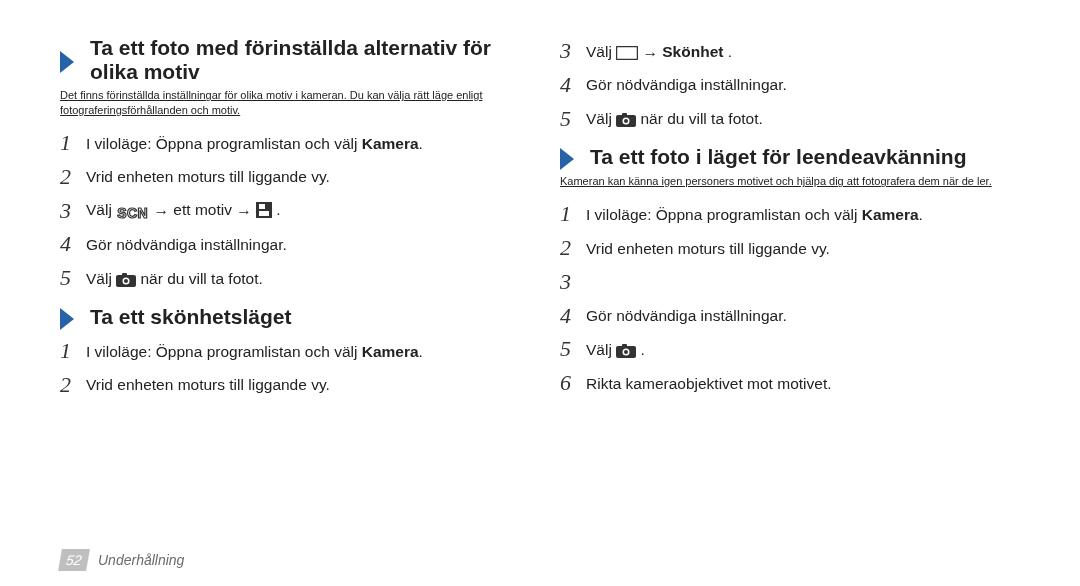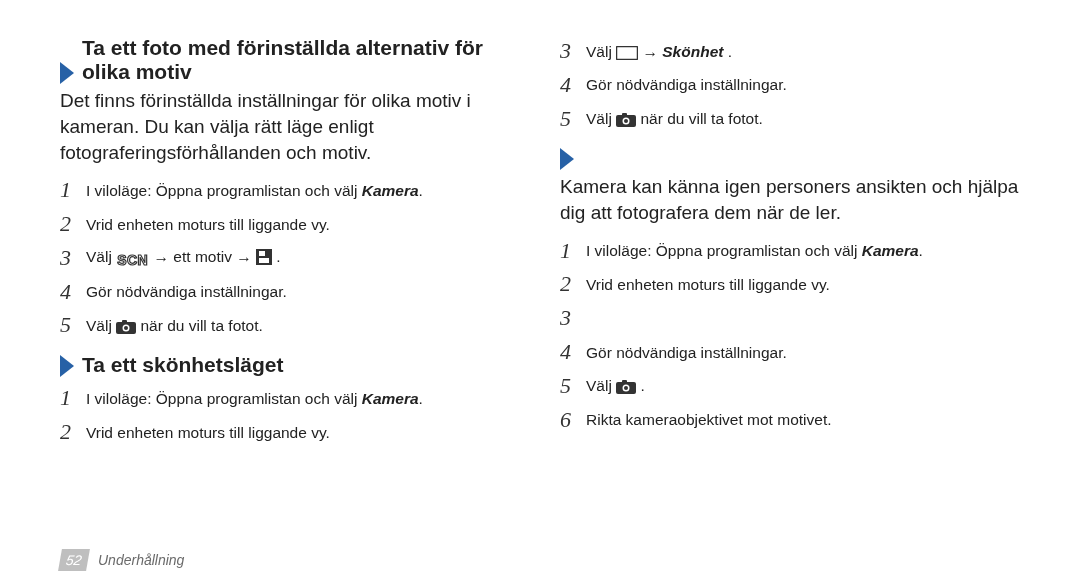--- a/index.html
+++ b/index.html
@@ -18,40 +18,42 @@
     display: flex;
     gap: 40px;
     height: 540px;
   }
   .col {
     flex: 1;
     min-width: 0;
   }
   .section-heading {
     display: flex;
-    align-items: flex-end;
+    align-items: center;
     margin: 6px 0 2px 0;
+    gap: 8px;
   }
   .chevron {
     width: 14px;
     height: 22px;
     flex: none;
     margin-right: 8px;
     margin-top: 4px;
   }
   .chevron svg { display: block; }
   .section-title {
     font-weight: 700;
     font-size: 21px;
     line-height: 1.15;
   }
   .para {
-    font-size: 19px;
+    font-size: 11px;
     line-height: 1.35;
     margin: 4px 0 10px 0;
+    text-decoration: underline;
   }
   ol.steps {
     list-style: none;
     padding: 0;
     margin: 6px 0 10px 0;
   }
   ol.steps li {
     display: flex;
     align-items: center;
     margin: 3px 0;
@@ -62,21 +64,21 @@
     font-family: Georgia, "Times New Roman", serif;
     font-style: italic;
     font-size: 22px;
     width: 26px;
     flex: none;
     color: #333;
   }
   .step-text {
     flex: 1;
   }
-  .step-text b { font-weight: 700; font-style: italic; }
+  .step-text b { font-weight: 700; }
   .inline-icon {
     display: inline-flex;
     align-items: flex-start;
     justify-content: center;
     vertical-align: -3px;
   }
   .scn {
     font-family: Arial, sans-serif;
     font-weight: 900;
     font-size: 14px;
@@ -240,22 +242,23 @@
         </span>
       </li>
     </ol>
 
     <div class="section-heading">
       <span class="chevron">
         <svg viewBox="0 0 14 22" width="14" height="22">
             <path d="M0,0 L14,11 L0,22 Z" fill="#2761a6"></path>
           </svg>
       </span>
+      <span class="section-title">Ta ett foto i läget för leendeavkänning</span>
     </div>
-    <div class="para">Kamera kan känna igen personers ansikten och hjälpa dig att fotografera dem när de ler.</div>
+    <div class="para">Kameran kan känna igen personers motivet och hjälpa dig att fotografera dem när de ler.</div>
 
     <ol class="steps">
       <li>
         <span class="step-num">1</span>
         <span class="step-text">
           <span>I viloläge: Öppna programlistan och välj </span><b>Kamera</b><span>.</span>
         </span>
       </li>
       <li>
         <span class="step-num">2</span>

